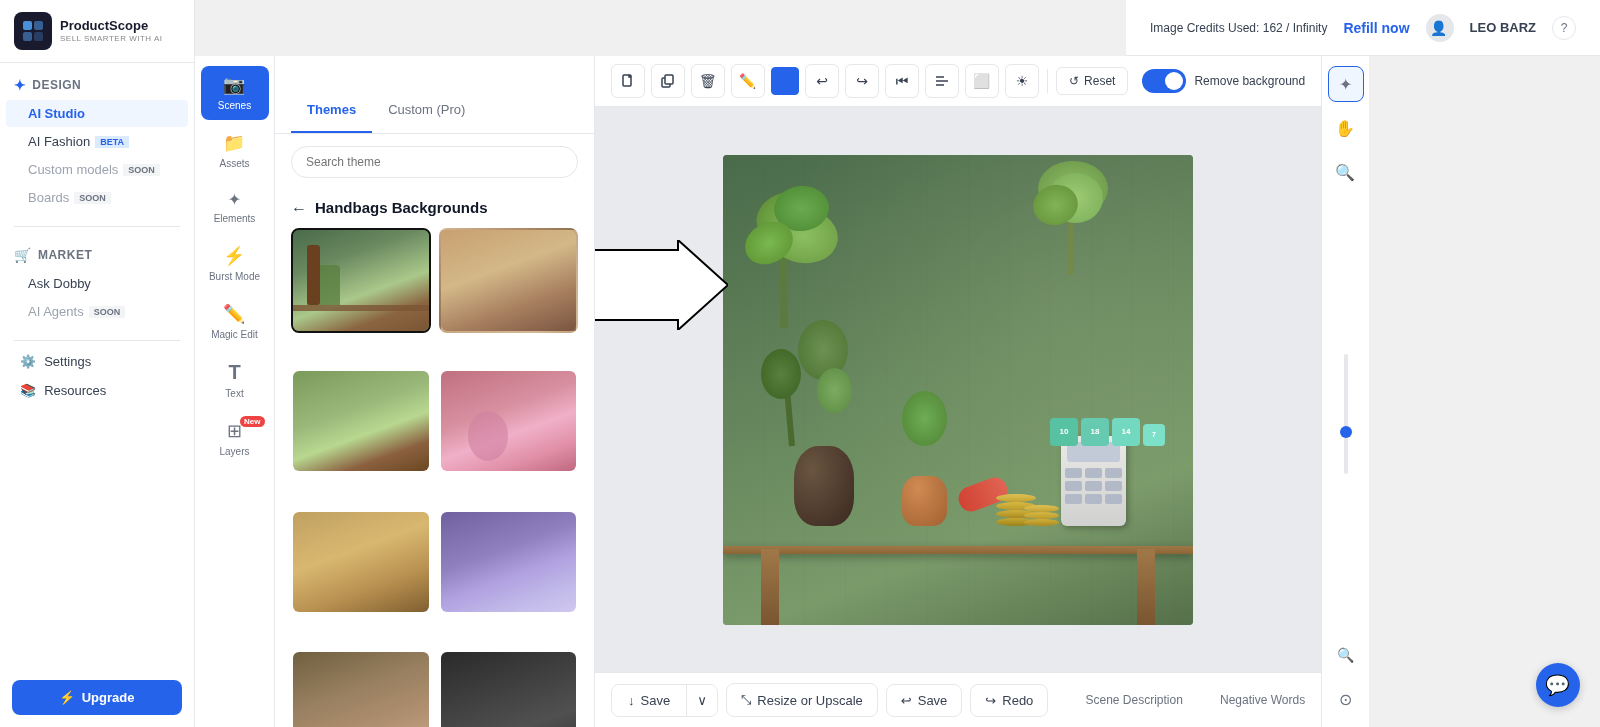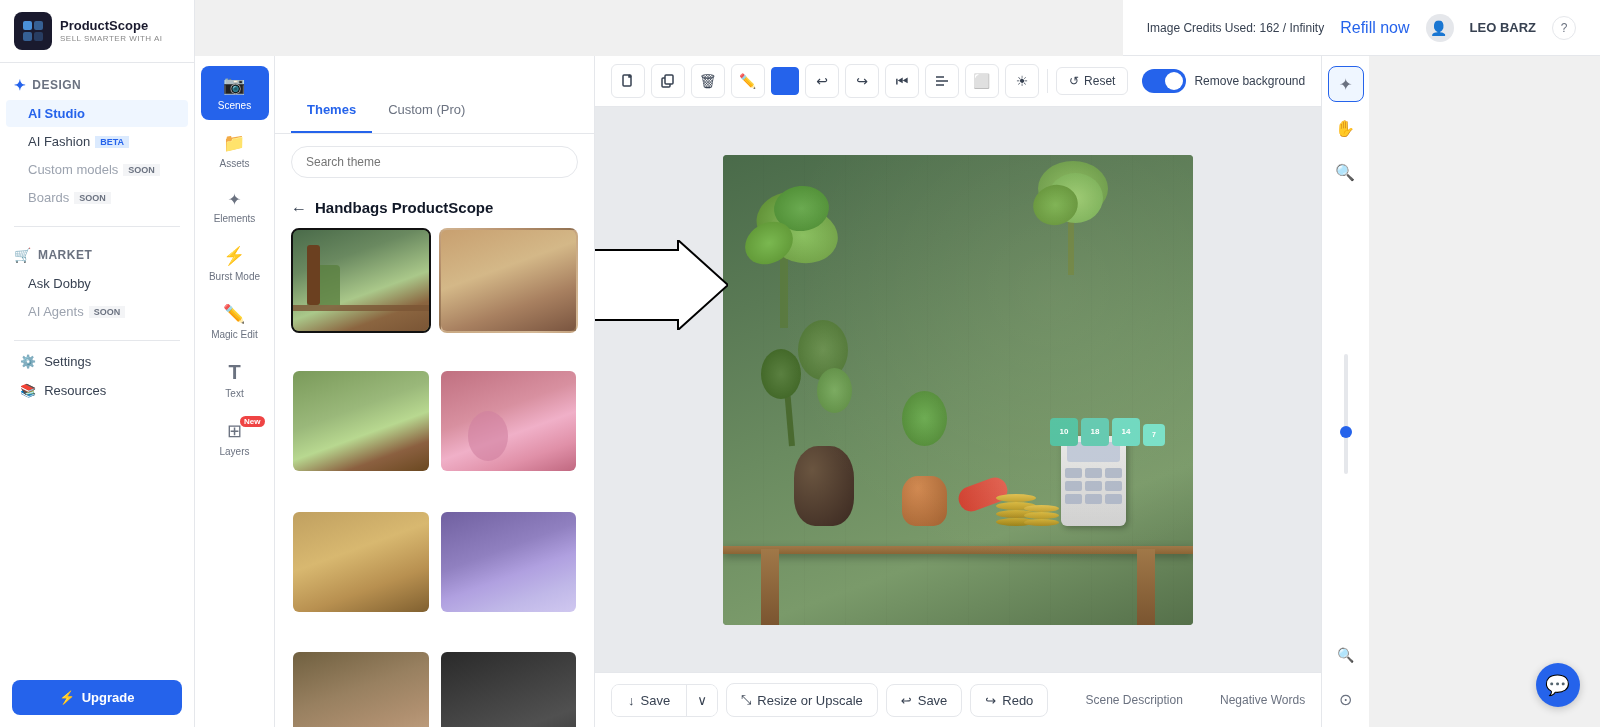--- a/index.html
+++ b/index.html
@@ -391,22 +391,22 @@
       right: 0;
       height: 56px;
       padding: 0 24px;
       background: #fff;
       border-bottom: 1px solid #e5e7eb;
       z-index: 200;
     }
     .credit-info { font-size: 12px; color: #374151; }
     .refill-btn {
       color: #2563eb;
-      font-size: 16px;
-      font-weight: 400;
+      font-size: 14px;
+      font-weight: 700;
       cursor: pointer;
       background: none;
       border: none;
     }
     .user-name { font-size: 13px; font-weight: 600; color: #374151; }
     .help-icon {
       width: 24px;
       height: 24px;
       border: 1px solid #e5e7eb;
       border-radius: 50%;
@@ -578,21 +578,21 @@
     <div class="scene-browser">
       <div class="scene-tabs">
         <div class="scene-tab active">Themes</div>
         <div class="scene-tab">Custom (Pro)</div>
       </div>
       <div class="scene-search">
         <input type="text" placeholder="Search theme" style="">
       </div>
       <div class="scene-back">
         <span class="back-arrow">←</span>
-        <span>Handbags ProductScope</span>
+        <span>Handbags Backgrounds</span>
       </div>
       <div class="scene-grid">
 
         <div class="scene-thumb selected" style="background: linear-gradient(135deg, #4a6a4a 0%, #6a8f5a 50%, #8aaa6a 100%);">
 
           <div style="width:100%; height:100%; background: linear-gradient(160deg, #4a6b4a 0%, #6a8960 30%, #aac88a 60%, #8b6540 80%, #7a5535 100%); position:relative;">
             <div style="position:absolute; bottom:25%; left:10%; width:25%; height:40%; background:#5a8040; border-radius:4px 4px 0 0; opacity:0.8;"></div>
             <div style="position:absolute; bottom:25%; left:10%; width:10%; height:60%; background:#6b4020; border-radius:3px;"></div>
             <div style="position:absolute; bottom:20%; left:0; right:0; height:6px; background:#7a5535; opacity:0.8;"></div>
           </div>

